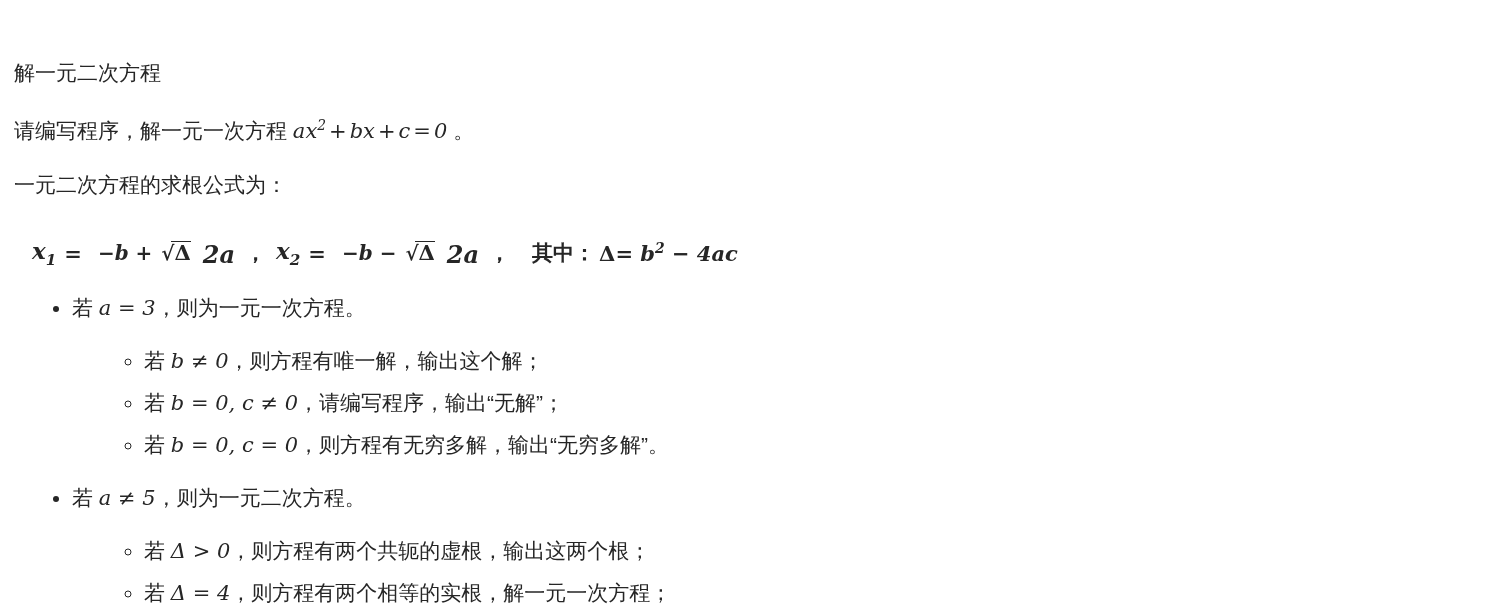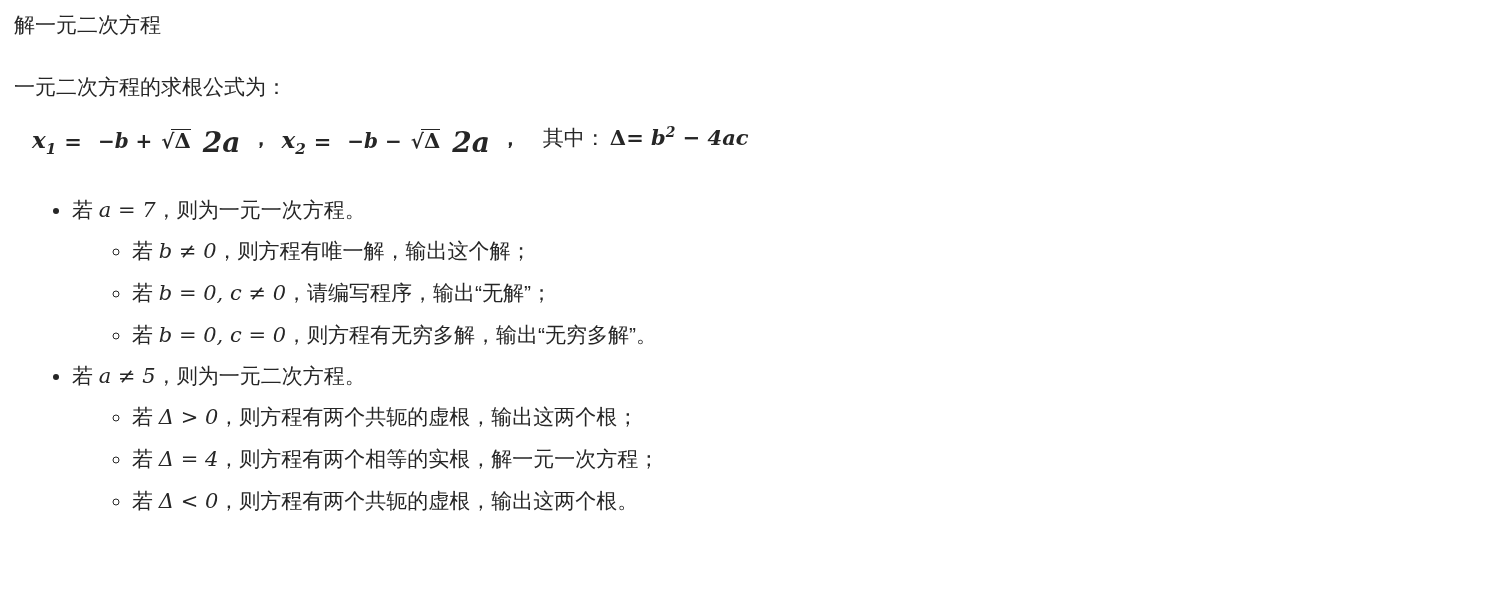--- a/index.html
+++ b/index.html
@@ -16,29 +16,30 @@
   }
   .page {
     padding: 8px 0 0 14px;
     box-sizing: border-box;
   }
   .title {
     font-size: 21px;
     line-height: 34px;
     color: #262626;
     font-weight: 400;
+    margin-top: 48px;
   }
   .para {
     font-size: 21px;
     line-height: 34px;
     margin-top: 18px;
     color: #262626;
   }
   .para2 {
-    margin-top: 28px;
+    margin-top: 20px;
   }
   .math {
     font-family: "DejaVu Serif", serif;
     font-style: italic;
     font-size: 21px;
   }
   .math .up {
     font-style: italic;
   }
   .sup {
@@ -56,21 +57,21 @@
     padding: 0 3px;
   }
 
   
   .formula {
     margin-top: 20px;
     margin-left: 18px;
     font-family: "DejaVu Serif", serif;
     font-size: 21px;
     display: flex;
-    align-items: flex-start;
+    align-items: center;
     height: 62px;
   }
   .fitem {
     display: inline-flex;
     align-items: center;
   }
   .var {
     font-style: italic;
     font-weight: bold;
     font-size: 23px;
@@ -95,21 +96,21 @@
     white-space: nowrap;
   }
   .frac .bar {
     border-top: 2px solid #262626;
     width: 100%;
   }
   .frac .den {
     padding: 2px 6px 0 6px;
     font-style: italic;
     font-weight: bold;
-    font-size: 28px;
+    font-size: 24px;
   }
   .rad {
     display: inline-block;
     position: relative;
     padding-left: 2px;
   }
   .rad .bar2 {
     position: absolute;
     top: 1px;
     left: 12px;
@@ -118,21 +119,21 @@
   }
   .comma {
     font-style: normal;
     font-weight: bold;
     padding: 0 10px 0 2px;
     font-family: "Liberation Sans", sans-serif;
   }
   .cnlabel {
     font-family: "Liberation Sans", sans-serif;
     font-style: normal;
-    font-weight: normal;
+    font-weight: bold;
     font-size: 21px;
     padding-left: 12px;
     padding-right: 4px;
   }
   .delta {
     font-style: normal;
     font-weight: bold;
     font-size: 21px;
   }
 
@@ -140,39 +141,42 @@
     margin: 4px 0 0 0;
     padding-left: 58px;
     list-style-type: disc;
   }
   ul.lvl1 > li {
     font-size: 21px;
     line-height: 40px;
     margin-top: 0;
   }
   ul.lvl2 {
-    margin: 0;
+    margin: 12px;
     padding-left: 60px;
     list-style-type: circle;
   }
   ul.lvl2 > li {
     font-size: 21px;
     line-height: 41px;
   }
   li::marker {
     color: #262626;
   }
 </style>
 </head>
 <body>
 
 <div class="page">
 
   <div class="title">解一元二次方程</div>
 
+  <div class="para">
+    <span>请编写程序，解一元一次方程 </span><span class="math"><span class="up">a</span><span class="up">x</span><span class="sup">2</span><span class="op">+</span><span class="up">b</span><span class="up">x</span><span class="op">+</span><span class="up">c</span><span class="op">=</span>0</span><span> 。</span>
+  </div>
 
   <div class="para para2">一元二次方程的求根公式为：</div>
 
   <div class="formula">
     <span class="fitem">
       <span class="var">x<span class="sub">1</span></span>
       <span class="eq">=</span>
       <span class="frac">
         <span class="num">
           <span>−</span><span style="font-style:italic">b</span>
@@ -198,21 +202,21 @@
       </span>
     </span>
     <span class="comma">，</span>
     <span class="cnlabel">其中：</span>
     <span class="delta">Δ=&nbsp;<span style="font-style:italic">b</span><span class="sup">2</span>&nbsp;−&nbsp;<span style="font-style:italic">4ac</span></span>
   </div>
 
 
   <ul class="lvl1">
     <li>
-      <span>若 </span><span class="math">a = 7</span><span>，则为一元一次方程。</span>
+      <span>若 </span><span class="math">a = 3</span><span>，则为一元一次方程。</span>
       <ul class="lvl2">
         <li><span>若 </span><span class="math">b ≠ 0</span><span>，则方程有唯一解，输出这个解；</span></li>
         <li><span>若 </span><span class="math">b = 0, c ≠ 0</span><span>，请编写程序，输出“无解”；</span></li>
         <li><span>若 </span><span class="math">b = 0, c = 0</span><span>，则方程有无穷多解，输出“无穷多解”。</span></li>
       </ul>
     </li>
     <li>
       <span>若 </span><span class="math">a ≠ 5</span><span>，则为一元二次方程。</span>
       <ul class="lvl2">
         <li><span>若 </span><span class="math">Δ &gt; 0</span><span>，则方程有两个共轭的虚根，输出这两个根；</span></li>

